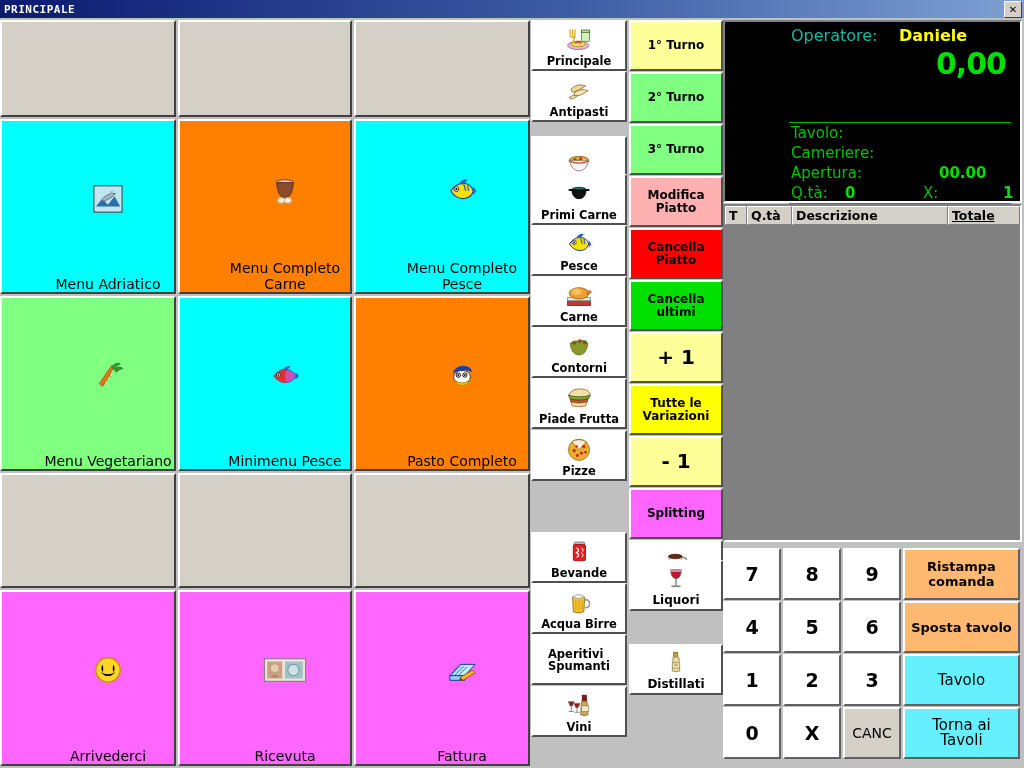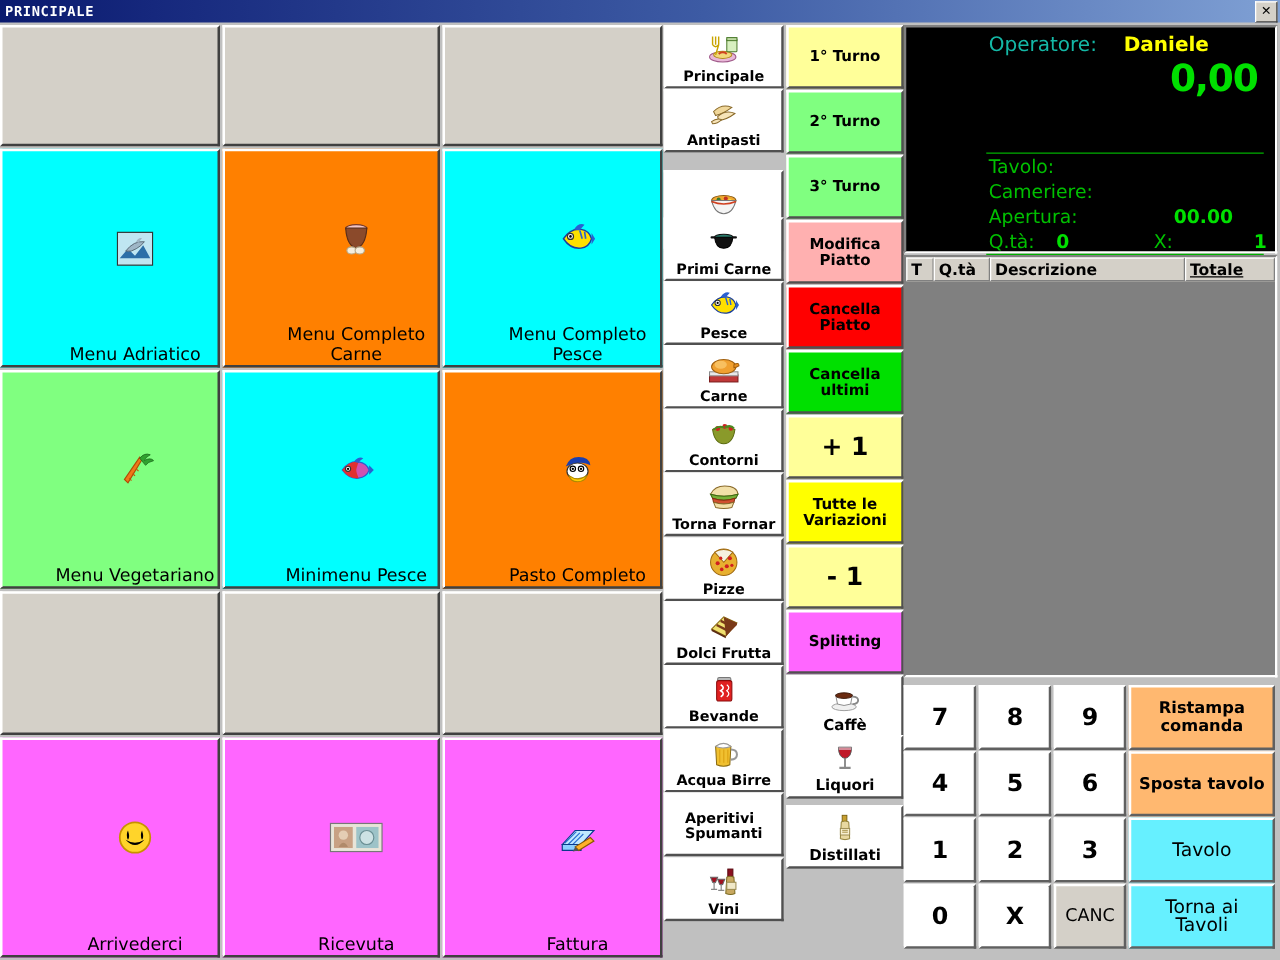--- a/index.html
+++ b/index.html
@@ -378,47 +378,36 @@
       </div>
       <div class="cat" style="top: 358px; height: 51px;">
         <div class="ic">
           <svg width="26" height="26" viewBox="0 0 32 32">
             <path d="M3 14 q4-8 14-8 q12 0 13 8 q-14 4-27 0z" fill="#f2e0a8" stroke="#8a6a2a"></path>
             <path d="M3 14 q13 4 27 0 l-2 4 q-12 4-23 0z" fill="#78b038" stroke="#3a6a10"></path>
             <path d="M5 18 q11 4 22 0 l-1 4 q-10 3-20 0z" fill="#d05030" stroke="#8a2a10"></path>
             <path d="M6 22 q10 3 20 0 l-2 5 q-8 2-16 0z" fill="#f2e0a8" stroke="#8a6a2a"></path>
           </svg>
         </div>
-        <div class="nm">Torna Fornar</div>
+        <div class="nm">Piade Frutta</div>
       </div>
       <div class="cat" style="top: 410px; height: 51px;">
         <div class="ic">
           <svg width="26" height="26" viewBox="0 0 32 32">
             <circle cx="16" cy="17" r="13" fill="#e8b030" stroke="#a06a10"></circle>
             <path d="M16 17 L7 7 q9-5 18 0z" fill="#f5f0e0" stroke="#a06a10"></path>
             <circle cx="10" cy="18" r="2" fill="#d02020"></circle>
             <circle cx="19" cy="21" r="2" fill="#d02020"></circle>
             <circle cx="22" cy="13" r="2" fill="#d02020"></circle>
             <circle cx="14" cy="24" r="1.8" fill="#d02020"></circle>
             <circle cx="24" cy="20" r="1.6" fill="#d02020"></circle>
             <circle cx="13" cy="13" r="1.6" fill="#d02020"></circle>
           </svg>
         </div>
         <div class="nm">Pizze</div>
-      </div>
-      <div class="cat" style="top: 461px; height: 51px;">
-        <div class="ic">
-          <svg width="26" height="26" viewBox="0 0 32 32">
-            <path d="M4 20 L16 8 L29 14 L18 27 Z" fill="#f0e070" stroke="#8a6a10"></path>
-            <path d="M4 20 L18 27 L18 29 L4 22 Z" fill="#5a2a10"></path>
-            <path d="M16 8 L29 14 L29 16 L18 27 L18 25 Z" fill="#7a3a18"></path>
-            <path d="M9 16 L21 22 M13 12 L25 18" stroke="#7a3a18" stroke-width="2.4" fill="none"></path>
-          </svg>
-        </div>
-        <div class="nm">Dolci Frutta</div>
       </div>
       <div class="cat" style="top: 512px; height: 51px;">
         <div class="ic">
           <svg width="26" height="26" viewBox="0 0 32 32">
             <rect x="10" y="5" width="13" height="4" rx="1.5" fill="#b8b8b8" stroke="#777"></rect>
             <rect x="9" y="8" width="15" height="20" rx="2" fill="#e02020" stroke="#8a0a0a"></rect>
             <path d="M13 12 q5 3 0 6 q5 3 0 6" stroke="#fff" stroke-width="1.6" fill="none"></path>
             <path d="M19 12 q4 3 0 6 q4 3 0 6" stroke="#fff" stroke-width="1.2" fill="none"></path>
           </svg>
         </div>
@@ -469,21 +458,21 @@
       <div class="fn" style="top: 364px; height: 51px; background: rgb(255, 255, 0);"><div style="white-space: pre-line;">Tutte le
 Variazioni</div></div>
       <div class="fn big" style="top: 416px; height: 51px; background: rgb(255, 255, 153);"><div style="white-space: pre-line;">- 1</div></div>
       <div class="fn" style="top: 468px; height: 51px; background: rgb(255, 102, 255);"><div style="white-space: pre-line;">Splitting</div></div>
       <div class="fn icon" style="top: 520px; height: 51px; background: rgb(255, 255, 255);"><div class="ic"><svg width="24" height="24" viewBox="0 0 32 32">
             <ellipse cx="15" cy="26" rx="13" ry="4" fill="#f0f0f0" stroke="#999"></ellipse>
             <path d="M6 13 q9-3 18 0 l-2 10 q-7 3-14 0z" fill="#ffffff" stroke="#888"></path>
             <ellipse cx="15" cy="14" rx="9" ry="3" fill="#6a2a10" stroke="#3a1608"></ellipse>
             <path d="M24 15 q6 0 6 4 q0 4-6 4" stroke="#888" stroke-width="2" fill="none"></path>
           </svg></div><div class="nm">Caffè</div></div>
-      <div class="fn icon" style="top: 540px; height: 51px; background: rgb(255, 255, 255); margin-top: 28px;"><div class="ic"><svg width="24" height="24" viewBox="0 0 32 32">
+      <div class="fn icon" style="top: 540px; height: 51px; background: rgb(255, 255, 255);"><div class="ic"><svg width="24" height="24" viewBox="0 0 32 32">
             <path d="M9 5 h14 q0 11-7 12 q-7-1-7-12z" fill="#c01828" stroke="#555"></path>
             <path d="M9 5 h14 l-.5 3 h-13z" fill="#e8e8f0" opacity=".55"></path>
             <path d="M16 17 v9" stroke="#888" stroke-width="2"></path>
             <path d="M10 27 h12" stroke="#888" stroke-width="2.4"></path>
           </svg></div><div class="nm">Liquori</div></div>
       <div class="fn icon" style="top: 624px; height: 51px; background: rgb(255, 255, 255);"><div class="ic"><svg width="24" height="24" viewBox="0 0 32 32">
             <rect x="13" y="3" width="5" height="7" fill="#c8a030" stroke="#7a6010"></rect>
             <path d="M12 10 q4-2 8 0 l1 18 q-5 2-10 0z" fill="#e8d8a0" stroke="#8a7a30"></path>
             <rect x="11" y="17" width="10" height="7" fill="#f8f0d0" stroke="#9a8a50"></rect>
             <path d="M13 19 h6 M13 21 h6" stroke="#a08a40" stroke-width="1"></path>

